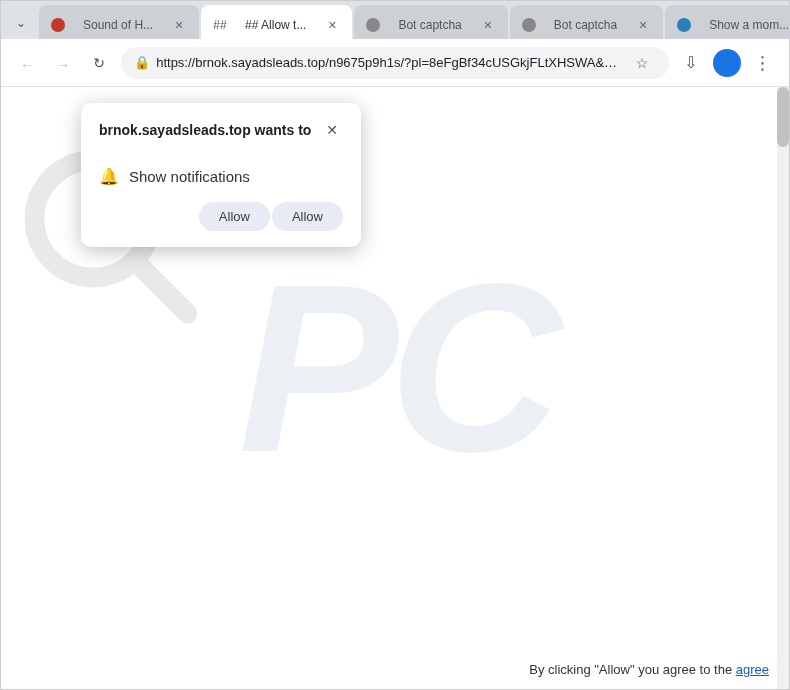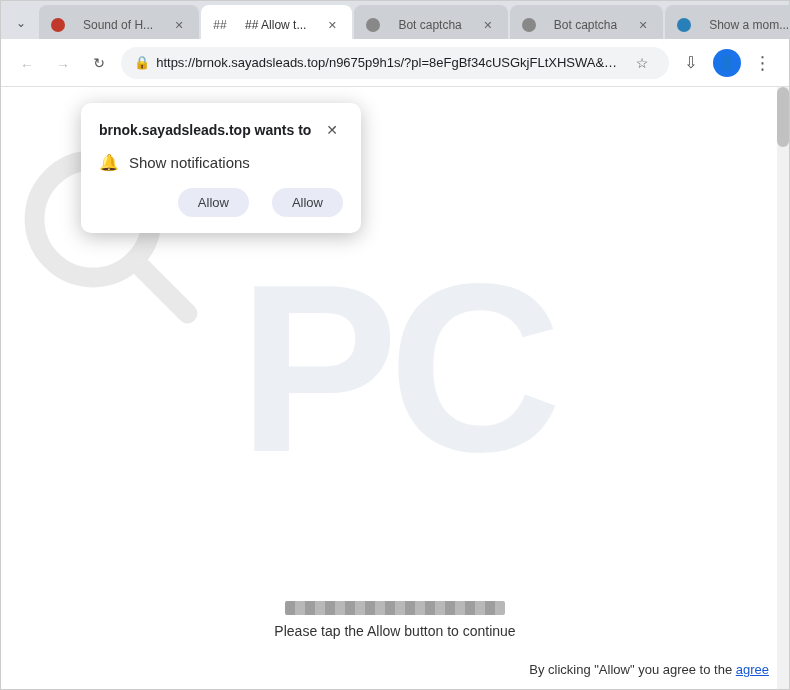--- a/index.html
+++ b/index.html
@@ -237,20 +237,21 @@
     
     .watermark-bg {
       position: absolute;
       top: 0; left: 0; right: 0; bottom: 0;
       display: flex;
       flex-direction: column;
       align-items: center;
       justify-content: center;
       pointer-events: none;
       user-select: none;
+      font-style: italic;
     }
 
     .watermark-pc {
       font-size: 240px;
       font-weight: 900;
       color: rgba(180, 190, 210, 0.25);
       line-height: 1;
       letter-spacing: -10px;
       margin-top: -40px;
     }
@@ -355,21 +356,21 @@
       box-shadow: 0 4px 20px rgba(0,0,0,0.25);
       padding: 16px 18px 16px 18px;
       width: 280px;
       z-index: 100;
     }
 
     .popup-header {
       display: flex;
       align-items: center;
       justify-content: space-between;
-      margin-bottom: 12px;
+      margin-bottom: 26px;
     }
 
     .popup-title {
       font-size: 14px;
       font-weight: 600;
       color: #202124;
     }
 
     .popup-close {
       width: 22px;
@@ -399,21 +400,21 @@
 
     .notification-text {
       font-size: 15px;
       color: #333;
       text-align: right;
     }
 
     .popup-buttons {
       display: flex;
       justify-content: flex-end;
-      gap: 23px;
+      gap: 2px;
     }
 
     .popup-btn {
       padding: 7px 20px;
       border-radius: 20px;
       font-size: 13px;
       font-weight: 500;
       cursor: pointer;
       border: none;
     }
@@ -545,26 +546,20 @@
         <span class="bell-icon">🔔</span>
         <span class="notification-text">Show notifications</span>
       </div>
 
       <div class="popup-buttons">
         <button class="popup-btn allow">Allow</button>
         <button class="popup-btn block">Allow</button>
       </div>
     </div>
 
-    <div class="page-bottom-area">
-      <div class="progress-bar-container">
-        <div class="progress-bar-fill"></div>
-      </div>
-      <span class="progress-label">Please tap the Allow button to continue</span>
-    </div>
 
     <div class="page-footer">
       <span>By clicking "Allow" you agree to the</span>
       <a href="#">agree</a>
     </div>
 
     <div class="scrollbar">
       <div class="scrollbar-thumb"></div>
     </div>
 

